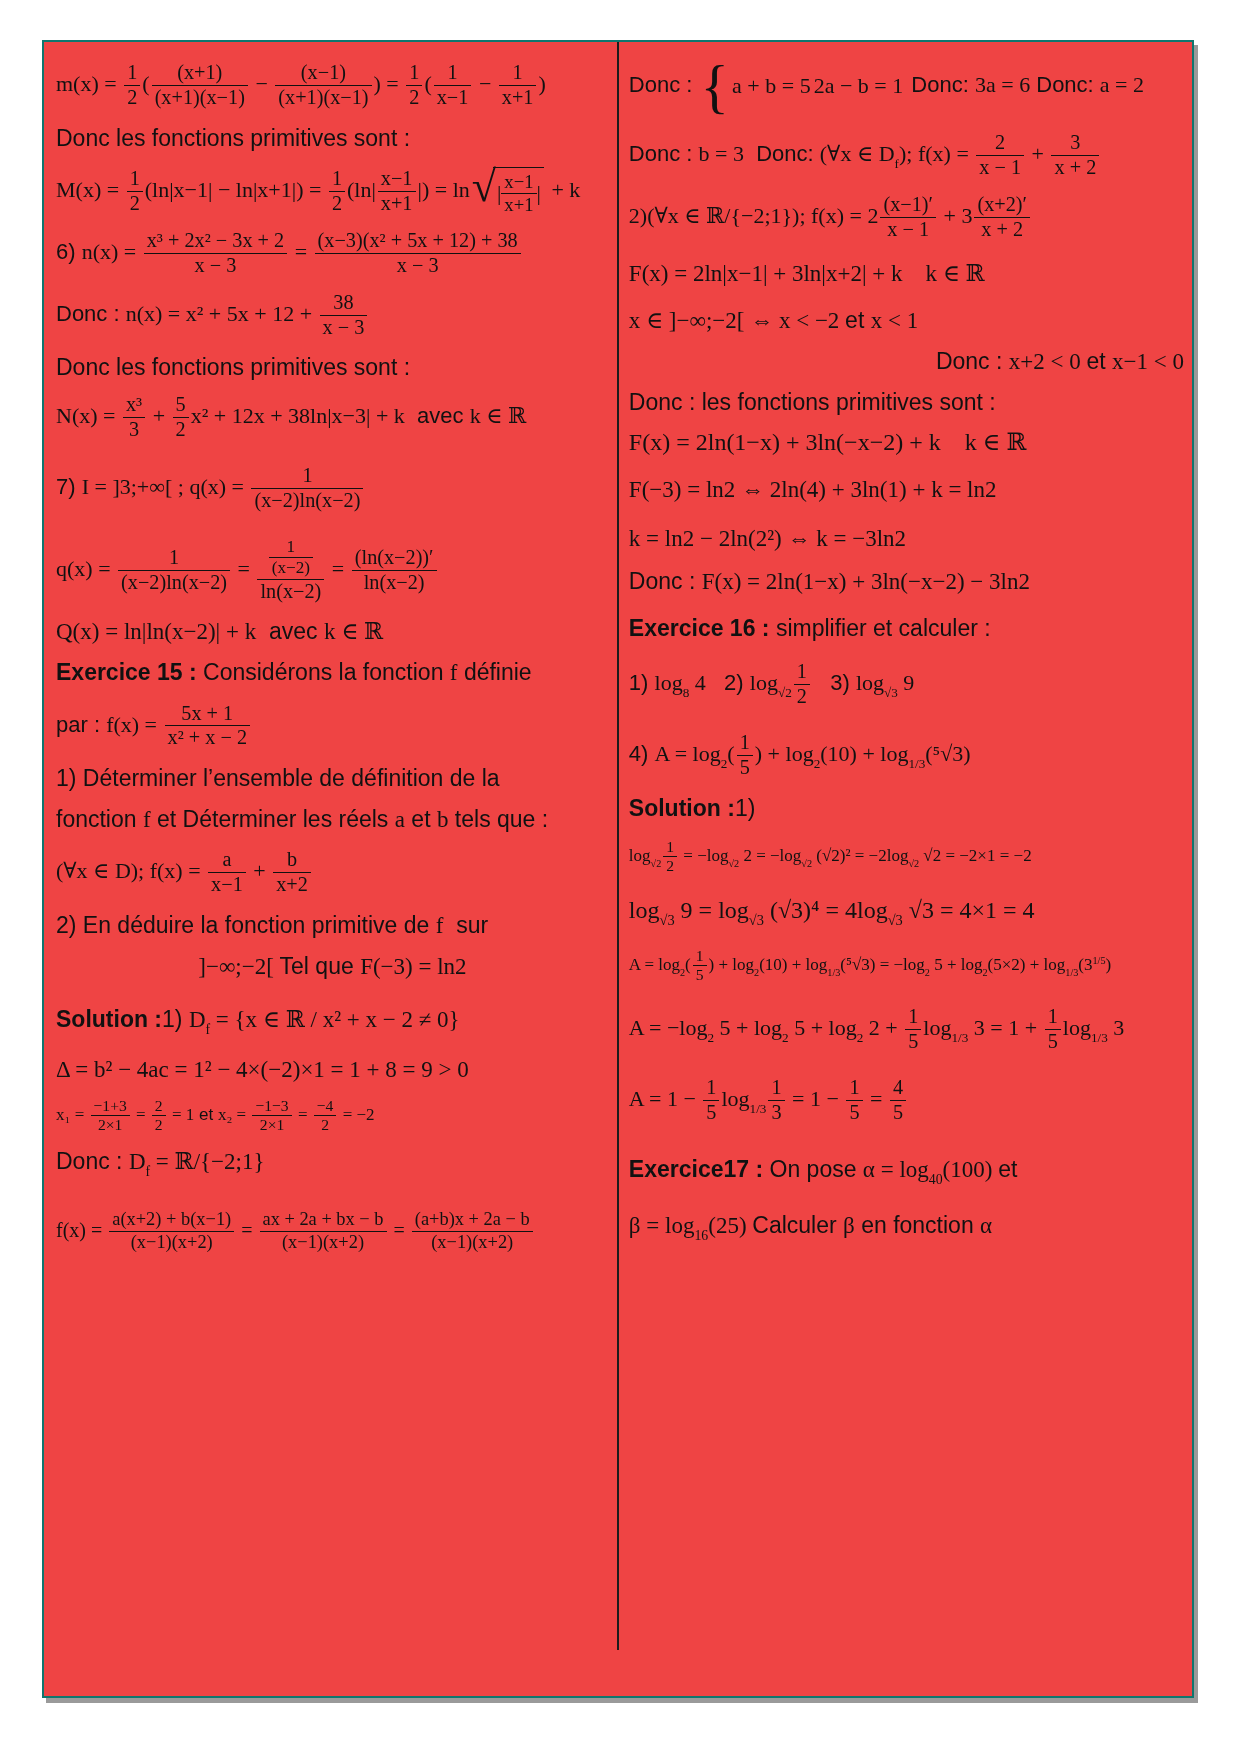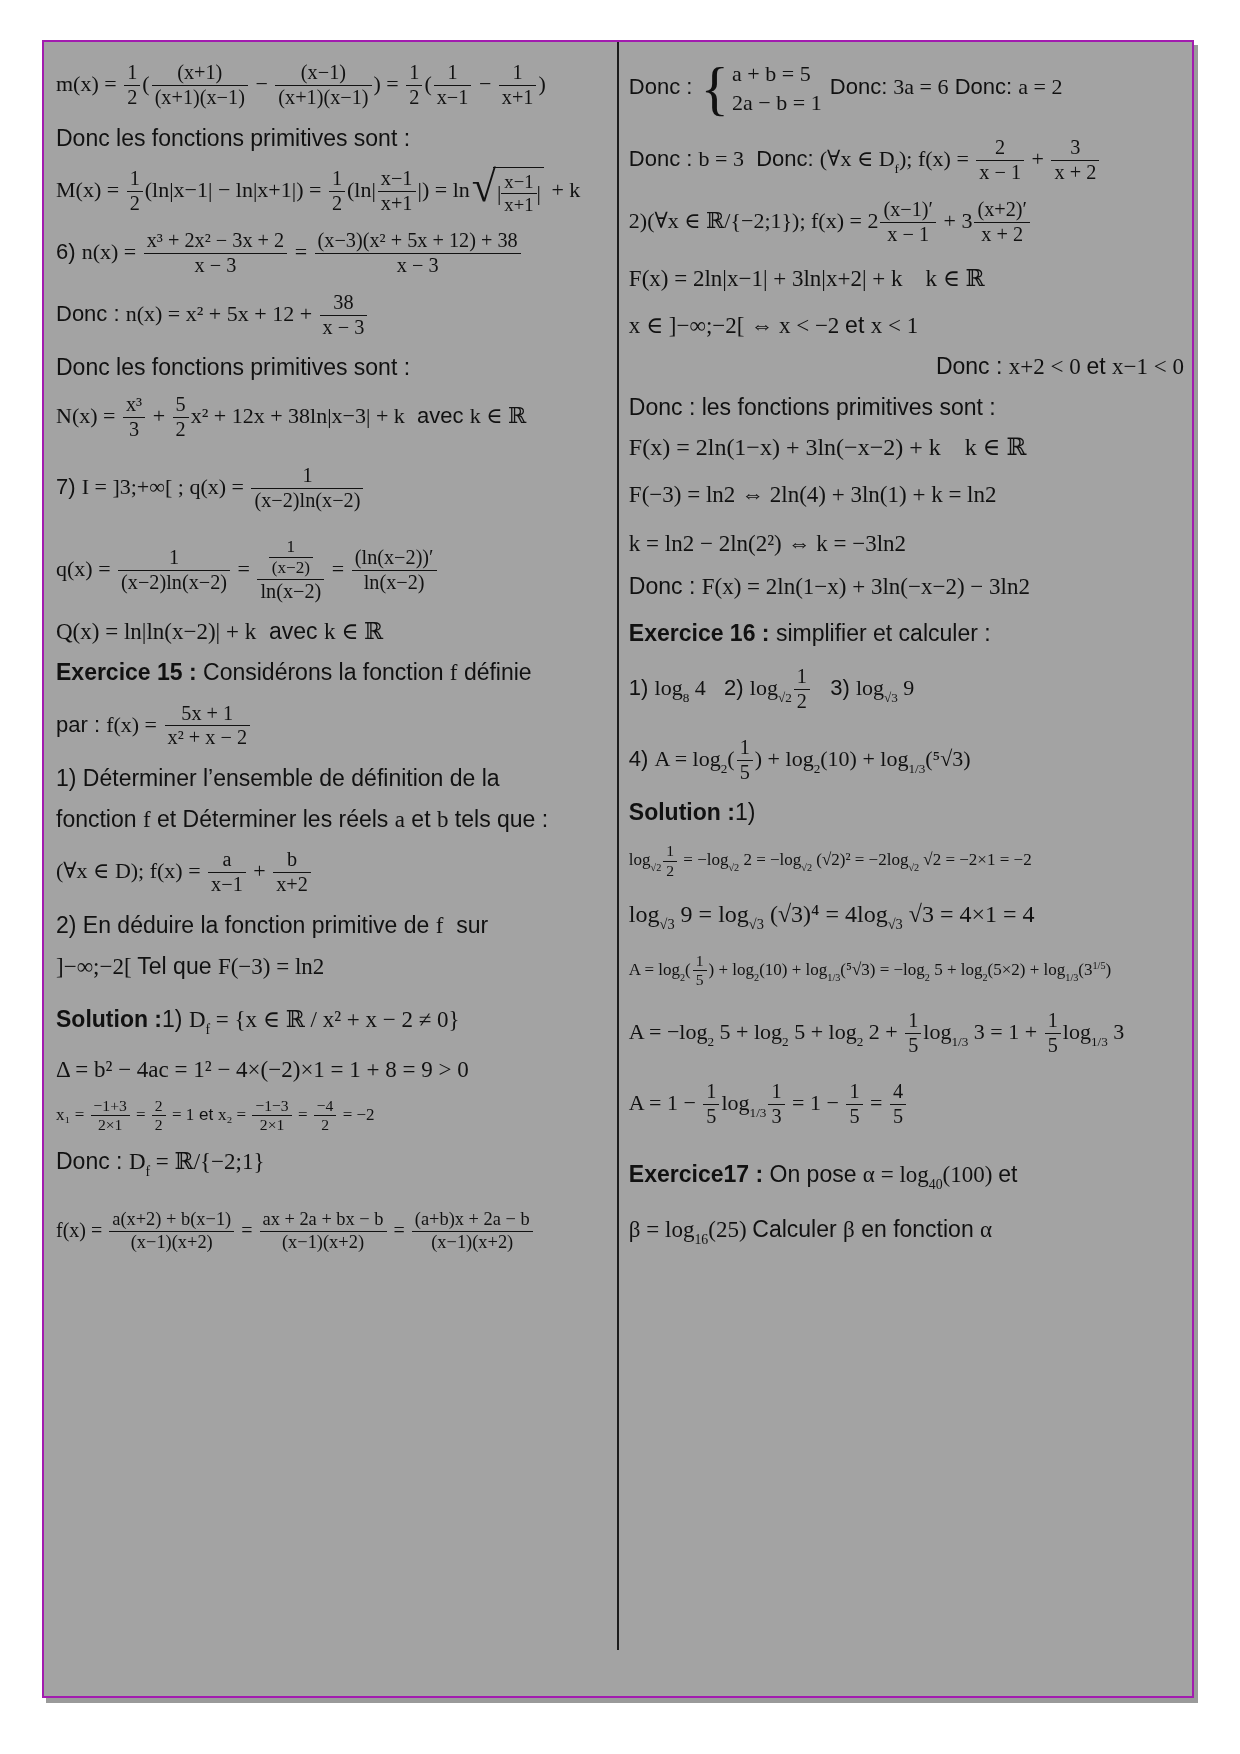--- a/index.html
+++ b/index.html
@@ -3,22 +3,22 @@
 <meta charset="utf-8">
 <style>
   html,body{margin:0;padding:0;}
   body{
     width:1240px;height:1754px;background:#ffffff;color:#111;
     font-family:"Liberation Sans","DejaVu Sans",sans-serif;
     position:relative;overflow:hidden;
   }
   .frame{
     position:absolute;left:42px;top:40px;width:1152px;height:1658px;
-    border:2px solid #a21caf;box-sizing:border-box;
-    box-shadow:4px 5px 0 #9a9a9a;background:#a3a3a3;
+    border:2px solid #0f766e;box-sizing:border-box;
+    box-shadow:4px 5px 0 #9a9a9a;background:#ef4444;
   }
   .cols{display:flex;height:1608px;overflow:hidden;}
   .col{box-sizing:border-box;overflow:hidden;padding:6px 8px 0 12px;}
   .col-left{width:49.9%;}
   .col-right{width:50.1%;border-left:2px solid #1c1c1c;padding-left:10px;}
   .footer{position:absolute;left:0;right:0;bottom:8px;height:32px;}
   .author{position:absolute;left:76px;bottom:2px;font-weight:bold;font-size:19px;color:#111;}
   .pagenum{position:absolute;right:26px;bottom:0;font-weight:bold;font-size:27px;text-decoration:underline;color:#111;}
 
   .ln{white-space:nowrap;color:#111;}
@@ -36,21 +36,21 @@
 
   .fr{display:inline-block;vertical-align:middle;text-align:center;
       font-family:"Liberation Serif","DejaVu Serif",serif;font-size:0.92em;line-height:1.18;margin:0 2px;}
   .nu{display:block;padding:0 3px;}
   .de{display:block;border-top:1.6px solid #111;padding:0 3px;}
   .frs{font-size:0.85em;margin:0;}
 
   .sys{display:inline-flex;align-items:center;vertical-align:middle;
        font-family:"Liberation Serif","DejaVu Serif",serif;margin:0 2px;}
   .brace{font-size:2.7em;font-weight:300;line-height:0.85;margin-right:3px;}
-  .sysrows{display:inline-flex;flex-direction:column;gap:3px;text-align:left;}
+  .sysrows{display:inline-flex;flex-direction:row;gap:3px;text-align:left;}
 
   .sq{display:inline-flex;vertical-align:middle;align-items:stretch;
       font-family:"Liberation Serif","DejaVu Serif",serif;margin:0 2px;}
   .rad{font-size:2.0em;line-height:0.9;align-self:flex-start;margin-right:-3px;}
   .sqbody{display:inline-flex;align-items:center;border-top:1.6px solid #111;padding:3px 3px 0 4px;}
 </style>
 </head>
 <body>
 
 <div class="frame">
@@ -75,21 +75,21 @@
         <div class="ln z-d" style="margin-top: 10px;"><span class="rm">N(x) = </span><span class="fr"><span class="nu">x³</span><span class="de">3</span></span><span class="rm"> + </span><span class="fr"><span class="nu">5</span><span class="de">2</span></span><span class="rm">x² + 12x + 38ln|x−3| + k</span><span class="rs">&nbsp; avec </span><span class="rm">k ∈ ℝ</span></div>
         <div class="ln z-d" style="margin-top: 22px;"><span class="rs">7) </span><span class="rm">I = ]3;+∞[ ; q(x) = </span><span class="fr"><span class="nu">1</span><span class="de">(x−2)ln(x−2)</span></span></div>
         <div class="ln z-d" style="margin-top: 24px;"><span class="rm">q(x) = </span><span class="fr"><span class="nu">1</span><span class="de">(x−2)ln(x−2)</span></span><span class="rm"> = </span><span class="fr"><span class="nu"><span class="fr frs"><span class="nu">1</span><span class="de">(x−2)</span></span></span><span class="de">ln(x−2)</span></span><span class="rm"> = </span><span class="fr"><span class="nu">(ln(x−2))′</span><span class="de">ln(x−2)</span></span></div>
         <div class="ln z-t"><span class="rm">Q(x) = ln|ln(x−2)| + k</span><span class="rs">&nbsp; avec </span><span class="rm">k ∈ ℝ</span></div>
         <div class="ln z-t" style="margin-top: 6px;"><span class="rb">Exercice 15 : </span><span class="rs">Considérons la fonction </span><span class="rm">f</span><span class="rs"> définie</span></div>
         <div class="ln z-d"><span class="rs">par : </span><span class="rm">f(x) = </span><span class="fr"><span class="nu">5x + 1</span><span class="de">x² + x − 2</span></span></div>
         <div class="ln z-t"><span class="rs">1) Déterminer l’ensemble de définition de la</span></div>
         <div class="ln z-t"><span class="rs">fonction </span><span class="rm">f</span><span class="rs"> et Déterminer les réels </span><span class="rm">a</span><span class="rs"> et </span><span class="rm">b</span><span class="rs"> tels que :</span></div>
         <div class="ln z-d"><span class="rm">(∀x ∈ D); f(x) = </span><span class="fr"><span class="nu">a</span><span class="de">x−1</span></span><span class="rm"> + </span><span class="fr"><span class="nu">b</span><span class="de">x+2</span></span></div>
         <div class="ln z-t"><span class="rs">2) En déduire la fonction primitive de </span><span class="rm">f</span><span class="rs">&nbsp; sur</span></div>
-        <div class="ln z-t" style="margin-top: 8px;"><span class="rm">]−∞;−2[ </span><span class="rs">Tel que </span><span class="rm">F(−3) = ln2</span></div>
+        <div class="ln z-t" style="margin-top: 8px; text-align: center;"><span class="rm">]−∞;−2[ </span><span class="rs">Tel que </span><span class="rm">F(−3) = ln2</span></div>
         <div class="ln z-t" style="margin-top: 22px;"><span class="rb">Solution :</span><span class="rs">1) </span><span class="rm">D</span><span class="rsb">f</span><span class="rm"> = {x ∈ ℝ / x² + x − 2 ≠ 0}</span></div>
         <div class="ln z-t" style="margin-top: 14px;"><span class="rm">Δ = b² − 4ac = 1² − 4×(−2)×1 = 1 + 8 = 9 &gt; 0</span></div>
         <div class="ln z-ds" style="margin-top: 12px;"><span class="rm">x₁ = </span><span class="fr"><span class="nu">−1+3</span><span class="de">2×1</span></span><span class="rm"> = </span><span class="fr"><span class="nu">2</span><span class="de">2</span></span><span class="rm"> = 1</span><span class="rs"> et </span><span class="rm">x₂ = </span><span class="fr"><span class="nu">−1−3</span><span class="de">2×1</span></span><span class="rm"> = </span><span class="fr"><span class="nu">−4</span><span class="de">2</span></span><span class="rm"> = −2</span></div>
         <div class="ln z-t" style="margin-top: 10px;"><span class="rs">Donc : </span><span class="rm">D</span><span class="rsb">f</span><span class="rm"> = ℝ/{−2;1}</span></div>
         <div class="ln z-dm" style="margin-top: 28px;"><span class="rm">f(x) = </span><span class="fr"><span class="nu">a(x+2) + b(x−1)</span><span class="de">(x−1)(x+2)</span></span><span class="rm"> = </span><span class="fr"><span class="nu">ax + 2a + bx − b</span><span class="de">(x−1)(x+2)</span></span><span class="rm"> = </span><span class="fr"><span class="nu">(a+b)x + 2a − b</span><span class="de">(x−1)(x+2)</span></span></div>
       </div>
     <div class="col col-right" id="col-right">
         <div class="ln z-d"><span class="rs">Donc : </span><span class="sys">
             <span class="brace">{</span>
             <span class="sysrows">

